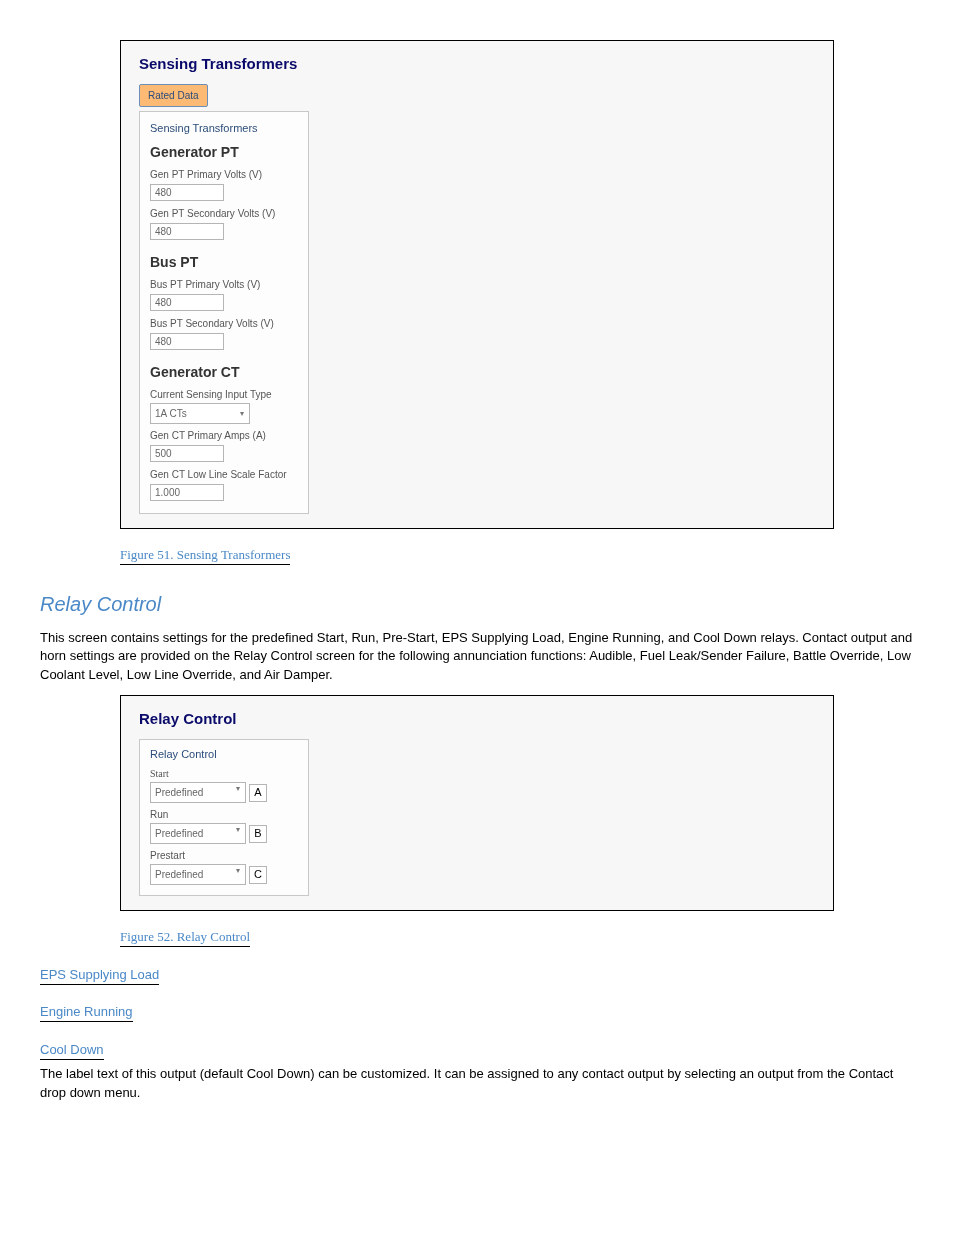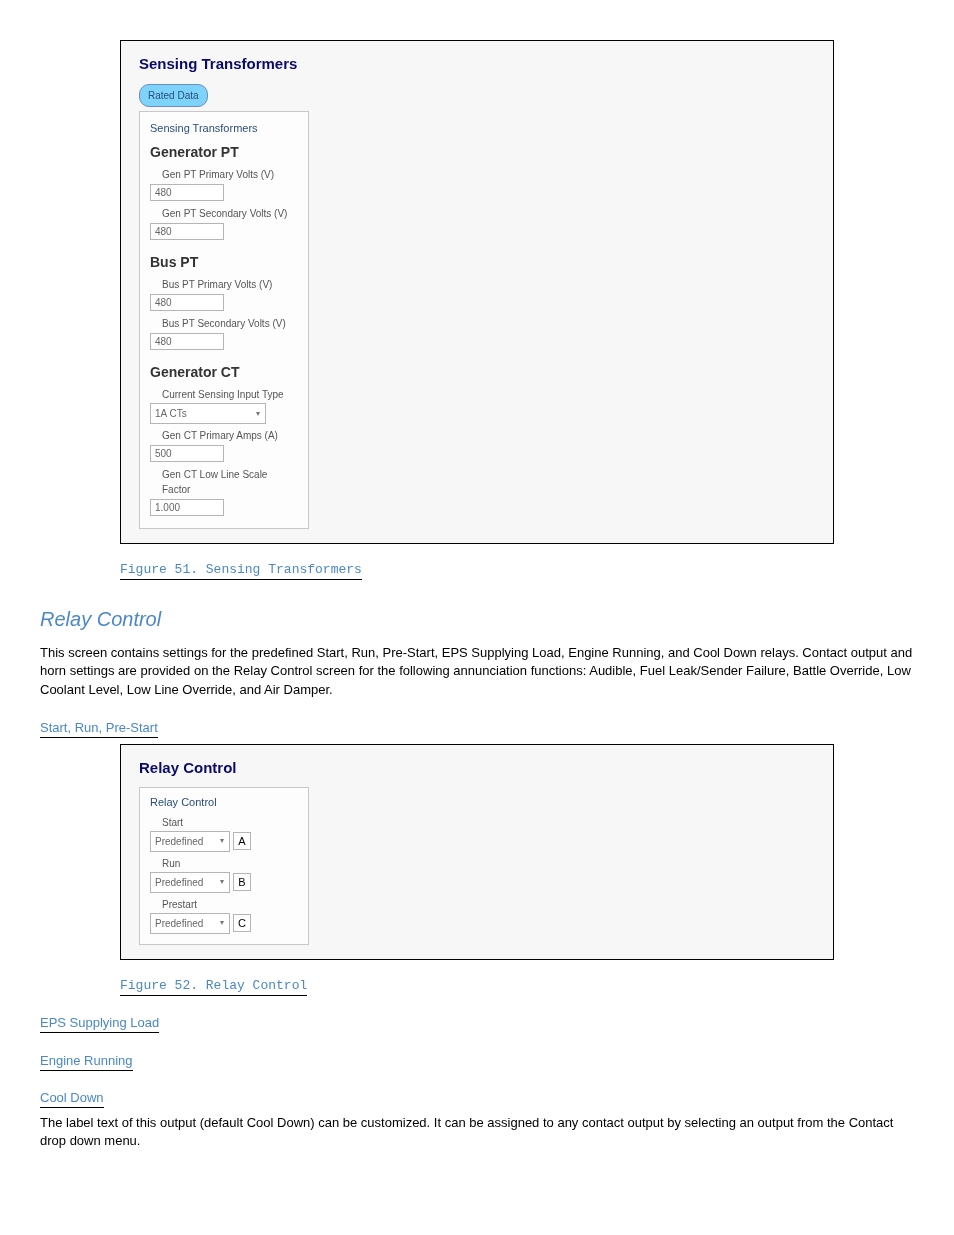--- a/index.html
+++ b/index.html
@@ -24,26 +24,26 @@
     }
     .panel-title {
       font-family: Arial, sans-serif;
       font-size: 15px;
       font-weight: bold;
       color: #0a0a6a;
       margin-bottom: 8px;
     }
     .tab-button {
       display: inline-block;
-      background: #7dd3fc;
+      background: #fdba74;
       border: 1px solid #6b8fb8;
       color: #2b4d7a;
       font-size: 10px;
       padding: 3px 8px;
-      border-radius: 10px;
+      border-radius: 2px;
       margin-bottom: 4px;
     }
     .panel-inner {
       border: 1px solid #c8c8c8;
       background: #fdfdfd;
       width: 170px;
       padding: 8px 10px 12px 10px;
     }
     .section-header {
       font-size: 11px;
@@ -55,56 +55,55 @@
       color: #333333;
       font-weight: bold;
       margin-top: 6px;
       margin-bottom: 2px;
     }
     .group-header:first-child { margin-top: 0; }
     .field-label {
       font-size: 10px;
       color: #555555;
       margin-top: 4px;
-      margin-left: 12px;
     }
     .field-input {
       width: 74px;
       border: 1px solid #b5b5b5;
       font-size: 10px;
       padding: 2px 4px;
       color: #666666;
       background: #ffffff;
       font-family: Arial, sans-serif;
     }
     .select-wrap {
       display: flex;
       align-items: center;
-      width: 116px;
+      width: 100px;
       border: 1px solid #b5b5b5;
       background: #ffffff;
       font-size: 10px;
       margin-top: 1px;
     }
     .select-value {
       flex: 1;
       padding: 2px 4px;
       color: #666666;
     }
     .caret-small {
       width: 14px;
       text-align: center;
       color: #777777;
       font-size: 8px;
     }
     .spacer {
       height: 6px;
     }
     .figure-label {
-      font-family: Liberation Mono, monospace;
+      font-family: Liberation Serif, serif;
       font-size: 13px;
       color: #4a88c7;
       margin: 16px 80px 18px 80px;
     }
     .underline {
       border-bottom: 1px solid #000000;
       padding-bottom: 2px;
     }
     .section-title {
       font-family: Arial, sans-serif;
@@ -131,22 +130,22 @@
       width: 170px;
       padding: 6px 10px 10px 10px;
     }
     .rc-row {
       display: flex;
       align-items: center;
       margin-top: 1px;
     }
     .rc-select {
       display: flex;
-      align-items: center;
-      width: 80px;
+      align-items: flex-start;
+      width: 96px;
       border: 1px solid #b5b5b5;
       background: #ffffff;
       font-size: 10px;
     }
     .rc-box {
       border: 1px solid #b5b5b5;
       font-size: 11px;
       width: 18px;
       height: 18px;
       display: flex;
@@ -196,29 +195,28 @@
     <input class="field-input" value="1.000" style="">
   </div>
 </div>
 
 <div class="figure-label"><span class="underline">Figure 51. Sensing Transformers</span></div>
 
 <div class="page-text-col">
   <div class="section-title">Relay Control</div>
   <div class="body-text">This screen contains settings for the predefined Start, Run, Pre-Start, EPS Supplying Load, Engine Running, and Cool Down relays. Contact output and horn settings are provided on the Relay Control screen for the following annunciation functions: Audible, Fuel Leak/Sender Failure, Battle Override, Low Coolant Level, Low Line Override, and Air Damper.</div>
 
-  <div class="subsection-title"><span class="underline">Start, Run, Pre-Start</span></div>
 </div>
 
 <div class="panel">
   <div class="panel-title">Relay Control</div>
   <div class="rc-inner">
     <div class="section-header">Relay Control</div>
 
-    <div class="field-label" style="margin-top:2px;">Start</div>
+    <div class="field-label" style="margin-top:2px;font-family:Liberation Serif, serif;">Start</div>
     <div class="rc-row">
       <div class="rc-select">
         <div class="select-value">Predefined</div>
         <div class="caret-small">▾</div>
       </div>
       <div class="rc-box">A</div>
     </div>
 
     <div class="field-label">Run</div>
     <div class="rc-row">

